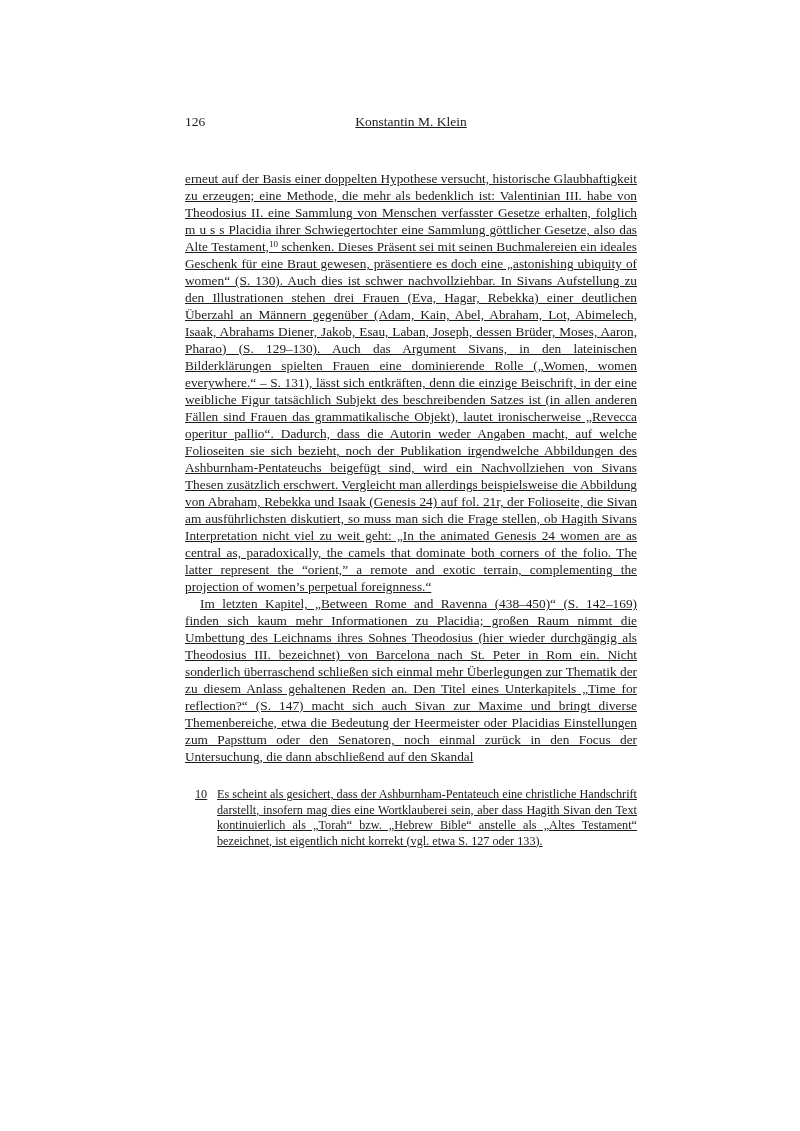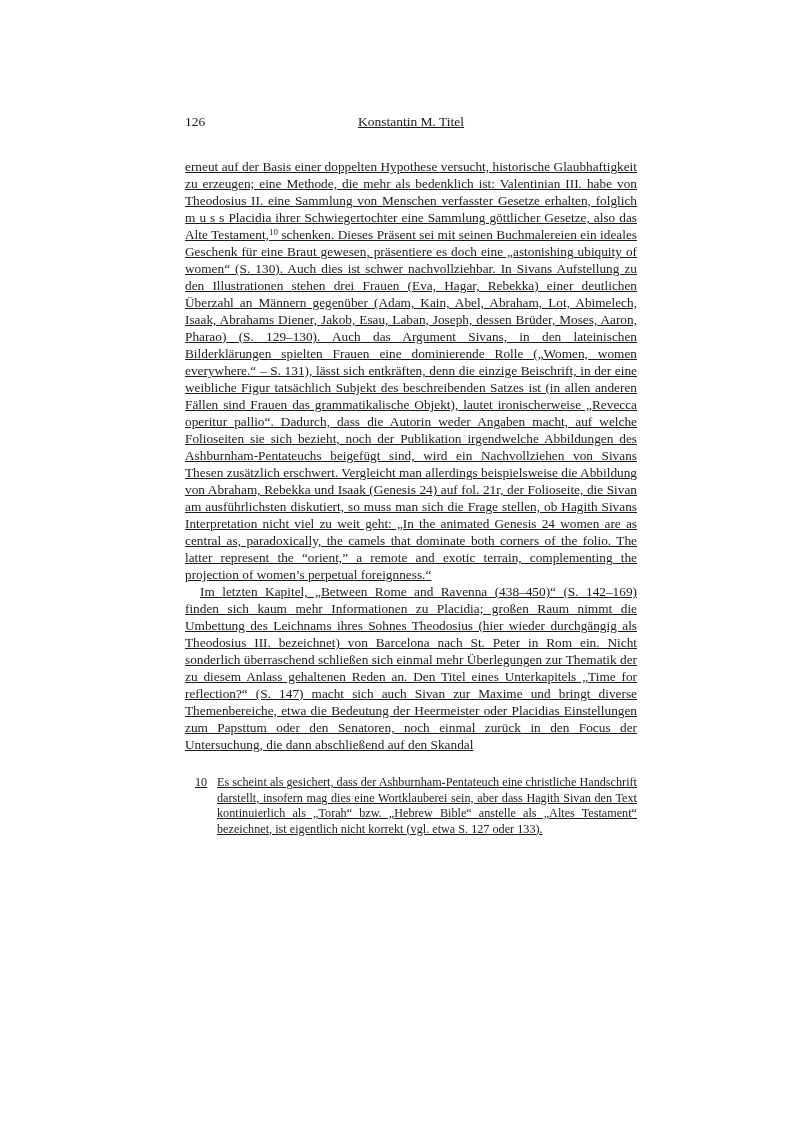--- a/index.html
+++ b/index.html
@@ -31,21 +31,21 @@
   .page-num {
     position: absolute;
     left: 0;
     top: 0;
   }
   .head-title {
     width: 100%;
     text-align: center;
   }
   .body-text {
-    margin-top: 28px;
+    margin-top: 40px;
     font-size: 13.3px;
     line-height: 17px;
     text-align: justify;
     hyphens: auto;
   }
   .para {
     margin: 0;
     padding: 0;
   }
   .para.indent {
@@ -74,21 +74,21 @@
     hyphens: auto;
   }
 </style>
 </head>
 <body>
 
 <div class="page-content">
 
   <div class="running-header">
     <span class="page-num">126</span>
-    <span class="head-title">Konstantin M. Titel</span>
+    <span class="head-title">Konstantin M. Klein</span>
   </div>
 
   <div class="body-text">
     <p class="para no-indent"><span>erneut auf der Basis einer doppelten Hypothese versucht, historische Glaubhaftigkeit zu erzeugen; eine Methode, die mehr als bedenklich ist: Valentinian III. habe von Theodosius II. eine Sammlung von Menschen verfasster Gesetze erhalten, folglich m u s s  Placidia ihrer Schwiegertochter eine Sammlung göttlicher Gesetze, also das Alte Testament,</span><sup class="fn-ref">10</sup><span> schenken. Dieses Präsent sei mit seinen Buchmalereien ein ideales Geschenk für eine Braut gewesen, präsentiere es doch eine „astonishing ubiquity of women“ (S. 130). Auch dies ist schwer nachvollziehbar. In Sivans Aufstellung zu den Illustrationen stehen drei Frauen (Eva, Hagar, Rebekka) einer deutlichen Überzahl an Männern gegenüber (Adam, Kain, Abel, Abraham, Lot, Abimelech, Isaak, Abrahams Diener, Jakob, Esau, Laban, Joseph, dessen Brüder, Moses, Aaron, Pharao) (S. 129–130). Auch das Argument Sivans, in den lateinischen Bilderklärungen spielten Frauen eine dominierende Rolle („Women, women everywhere.“ – S. 131), lässt sich entkräften, denn die einzige Beischrift, in der eine weibliche Figur tatsächlich Subjekt des beschreibenden Satzes ist (in allen anderen Fällen sind Frauen das grammatikalische Objekt), lautet ironischerweise „Revecca operitur pallio“. Dadurch, dass die Autorin weder Angaben macht, auf welche Folioseiten sie sich bezieht, noch der Publikation irgendwelche Abbildungen des Ashburnham-Pentateuchs beigefügt sind, wird ein Nachvollziehen von Sivans Thesen zusätzlich erschwert. Vergleicht man allerdings beispielsweise die Abbildung von Abraham, Rebekka und Isaak (Genesis 24) auf fol. 21r, der Folioseite, die Sivan am ausführlichsten diskutiert, so muss man sich die Frage stellen, ob Hagith Sivans Interpretation nicht viel zu weit geht: „In the animated Genesis 24 women are as central as, paradoxically, the camels that dominate both corners of the folio. The latter represent the “orient,” a remote and exotic terrain, complementing the projection of women’s perpetual foreignness.“</span></p>
     <p class="para indent">Im letzten Kapitel, „Between Rome and Ravenna (438–450)“ (S. 142–169) finden sich kaum mehr Informationen zu Placidia; großen Raum nimmt die Umbettung des Leichnams ihres Sohnes Theodosius (hier wieder durchgängig als Theodosius III. bezeichnet) von Barcelona nach St. Peter in Rom ein. Nicht sonderlich überraschend schließen sich einmal mehr Überlegungen zur Thematik der zu diesem Anlass gehaltenen Reden an. Den Titel eines Unterkapitels „Time for reflection?“ (S. 147) macht sich auch Sivan zur Maxime und bringt diverse Themenbereiche, etwa die Bedeutung der Heermeister oder Placidias Einstellungen zum Papsttum oder den Senatoren, noch einmal zurück in den Focus der Untersuchung, die dann abschließend auf den Skandal</p>
   </div>
 
   <div class="footnote">
     <span class="fn-num">10</span>
     <div class="fn-text">Es scheint als gesichert, dass der Ashburnham-Pentateuch eine christliche Handschrift darstellt, insofern mag dies eine Wortklauberei sein, aber dass Hagith Sivan den Text kontinuierlich als „Torah“ bzw. „Hebrew Bible“ anstelle als „Altes Testament“ bezeichnet, ist eigentlich nicht korrekt (vgl. etwa S. 127 oder 133).</div>

